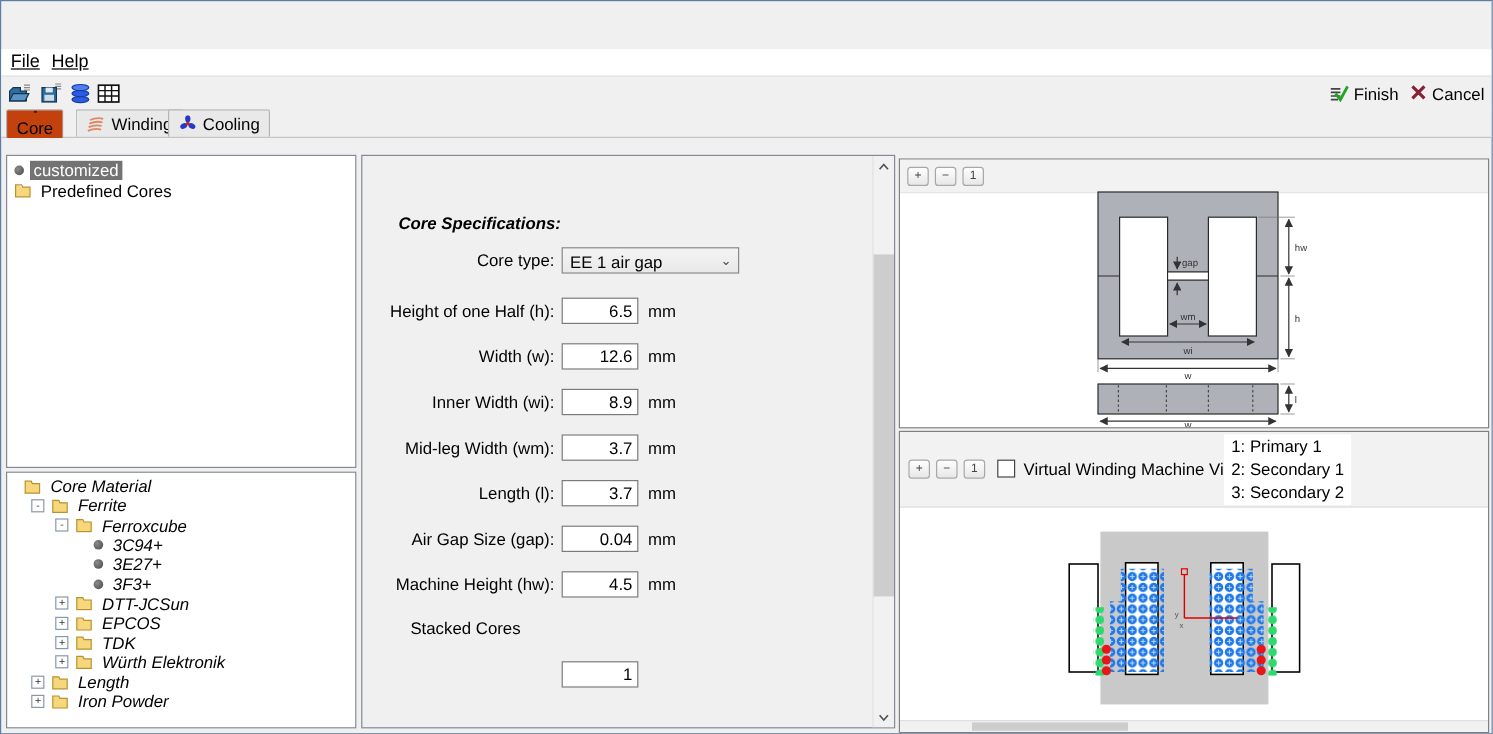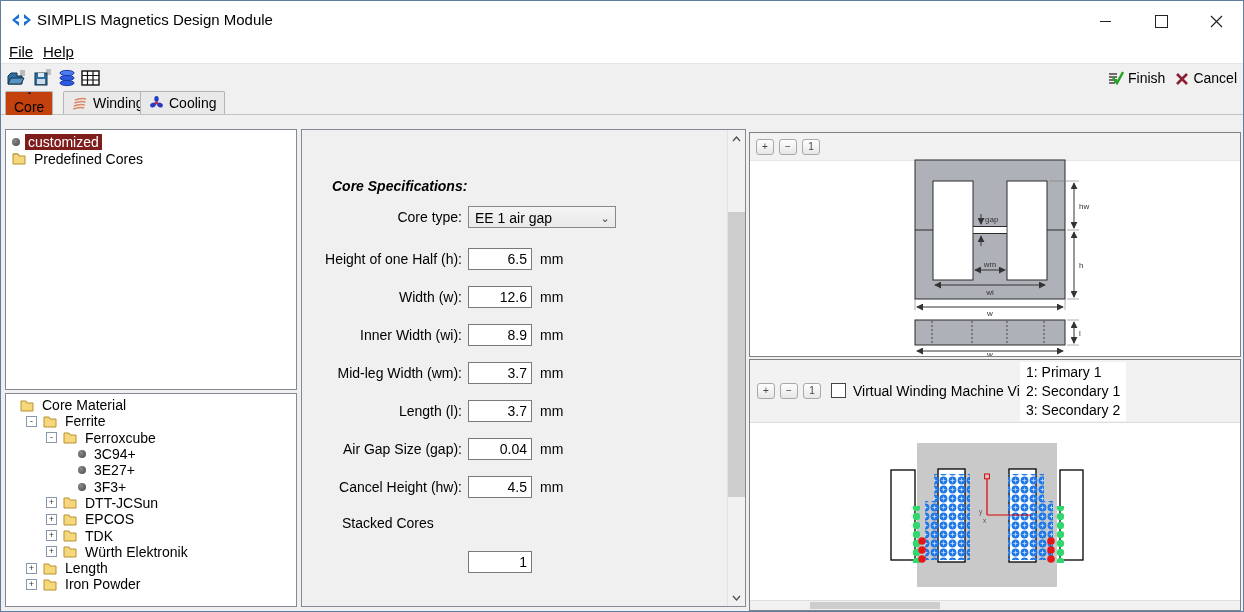--- a/index.html
+++ b/index.html
@@ -11,41 +11,41 @@
   .wc{position:absolute;top:0;width:46px;height:40px;display:flex;align-items:center;justify-content:center;}
   .wc-min{left:1081px}.wc-max{left:1137px}.wc-close{left:1192px}
   .minbar{width:11px;height:1px;background:#222;}
   .maxbox{width:11px;height:11px;border:1px solid #222;}
   
   .menubar{position:absolute;left:0;top:40px;width:100%;height:22px;background:#fff;}
   .menu-item{position:absolute;top:2px;font-size:15px;text-decoration:underline;}
   .toolbar{position:absolute;left:0;top:62px;width:100%;height:28px;background:#f0f0f0;border-top:1px solid #e4e4e4;}
   .tbi{position:absolute;top:5px;width:20px;height:18px;}
   .tb-right{position:absolute;right:6px;top:4px;height:20px;display:flex;align-items:center;gap:10px;}
-  .tb-btn{display:flex;align-items:flex-end;gap:4px;font-size:14px;cursor:default;}
+  .tb-btn{display:flex;align-items:flex-start;gap:4px;font-size:14px;cursor:default;}
   
   .tabbar{position:absolute;left:0;top:90px;width:100%;height:24px;background:#f0f0f0;}
   .tab{position:absolute;top:0;height:23px;border:1px solid #b4b4b4;border-bottom:none;background:#e9e9e9;display:flex;align-items:center;gap:5px;padding:0 8px;box-sizing:border-box;font-size:14px;border-radius:2px 2px 0 0;}
   .tab.active{background:#c2410c;height:24px;z-index:2;flex-direction:column;}
   .content-border{position:absolute;left:0;top:113px;width:100%;height:0;border-top:1px solid #c3c3c3;}
   
   .panel{position:absolute;box-sizing:border-box;}
   .tree-top{left:4px;top:128px;width:292px;height:261px;background:#fff;border:1px solid #848a94;}
   .tree-bottom{left:4px;top:392px;width:292px;height:214px;background:#fff;border:1px solid #848a94;overflow:hidden;}
   .mid{left:300px;top:128px;width:445px;height:478px;background:#f0f0f0;border:1px solid #848a94;}
   .rt{left:748px;top:131px;width:492px;height:225px;background:#fff;border:1px solid #808080;overflow:hidden;}
   .rb{left:748px;top:358px;width:492px;height:252px;background:#fff;border:1px solid #808080;overflow:hidden;}
   
   .trow{display:flex;align-items:center;height:17px;white-space:nowrap;cursor:default;}
-  .tree-bottom .trow{height:16.3px;}
+  .tree-bottom .trow{height:16.3px;font-style:italic;}
   .sp{display:inline-block;height:1px;flex:none;}
   .exp{flex:none;width:11px;height:11px;border:1px solid #8898ac;background:#fff;font-size:9px;line-height:9px;text-align:center;color:#333;margin-right:6px;box-sizing:border-box;}
   .tico{flex:none;margin-right:5px;display:flex;align-items:center;}
   .tlabel{font-size:14px;padding:0 3px;}
-  .tlabel.sel{background:#7f1d1d;color:#fff;}
+  .tlabel.sel{background:#737373;color:#fff;}
   .bullet{width:8px;height:8px;border-radius:50%;background:radial-gradient(circle at 35% 35%,#8a8a8a,#474747);}
   
   .frm-head{position:absolute;left:30px;top:48px;font-weight:bold;font-size:14px;font-style:italic;}
   .frow{position:absolute;height:22px;line-height:22px;font-size:14px;}
   .flabel{position:absolute;left:0;width:160px;text-align:right;}
   .fin{position:absolute;left:166px;top:0;width:58px;height:20px;border:1px solid #7a7a7a;background:#fff;text-align:right;padding:0 4px 0 0;font-size:14px;font-family:"Liberation Sans",sans-serif;box-sizing:content-box;}
   .funit{position:absolute;left:238px;}
   .ddl{position:absolute;left:166px;top:0;width:148px;height:22px;border:1px solid #898989;background:linear-gradient(#f4f4f4,#e9e9e9);box-sizing:border-box;display:flex;align-items:flex-start;}
   .ddl-val{flex:1;padding-left:6px;font-size:14px;}
   .ddl-arrow{width:20px;text-align:center;color:#444;font-size:11px;}
@@ -64,38 +64,20 @@
   .cb{position:absolute;width:15px;height:15px;border:1px solid #444;background:#fff;box-sizing:border-box;}
   .cb-label{position:absolute;font-size:14px;}
   .legend{position:absolute;left:270px;top:2px;background:#fff;padding:1px 6px;font-size:14px;line-height:19px;}
   svg text{font-family:"Liberation Sans",sans-serif;}
 </style>
 </head>
 <body>
 
 <div class="win">
 
-  <div class="titlebar">
-    <svg class="app-icon" viewBox="0 0 22 14">
-      <polygon points="8,1 1,7 8,13 8,9 4,7 8,5" fill="#1a6fd4"></polygon>
-      <polygon points="13,1 20,7 13,13 13,9 17,7 13,5" fill="#1a6fd4"></polygon>
-    </svg>
-    <span class="title-text">SIMPLIS Magnetics Design Module</span>
-    <div class="wc wc-min">
-        <div class="minbar"></div>
-      </div>
-    <div class="wc wc-max">
-        <div class="maxbox"></div>
-      </div>
-    <div class="wc wc-close">
-      <svg width="13" height="13" viewBox="0 0 13 13">
-          <path d="M1 1 L12 12 M12 1 L1 12" stroke="#222" stroke-width="1.2"></path>
-        </svg>
-    </div>
-  </div>
 
   <div class="menubar">
     <span class="menu-item" style="left:8px">File</span>
     <span class="menu-item" style="left:42px">Help</span>
   </div>
 
   <div class="toolbar">
     <svg class="tbi" style="left:6px" viewBox="0 0 20 18">
       <path d="M13 2 h5 M13 4 h5 M13 6 h5" stroke="#888" stroke-width="1"></path>
       <path d="M1 7 L4 4 H10 V7 H15 V15 H1 Z" fill="#2e6da0" stroke="#12344f" stroke-width="1"></path>
@@ -330,21 +312,21 @@
       <span class="flabel">Length (l):</span>
       <input class="fin" value="3.7" style="">
       <span class="funit">mm</span>
     </div>
     <div class="frow" style="top:308px;left:0;width:420px">
       <span class="flabel">Air Gap Size (gap):</span>
       <input class="fin" value="0.04" style="">
       <span class="funit">mm</span>
     </div>
     <div class="frow" style="top:346px;left:0;width:420px">
-      <span class="flabel">Cancel Height (hw):</span>
+      <span class="flabel">Machine Height (hw):</span>
       <input class="fin" value="4.5" style="">
       <span class="funit">mm</span>
     </div>
 
     <div class="frow" style="top:382px;left:40px">Stacked Cores</div>
     <div class="frow" style="top:421px;left:0;width:420px">
       <input class="fin" value="1" style="">
     </div>
 
     <div class="vscroll">

